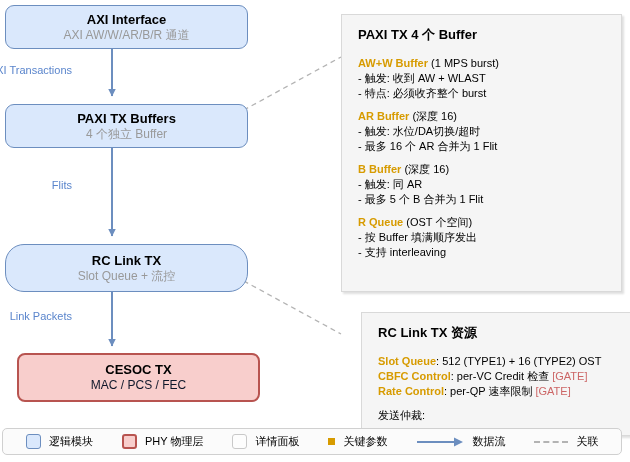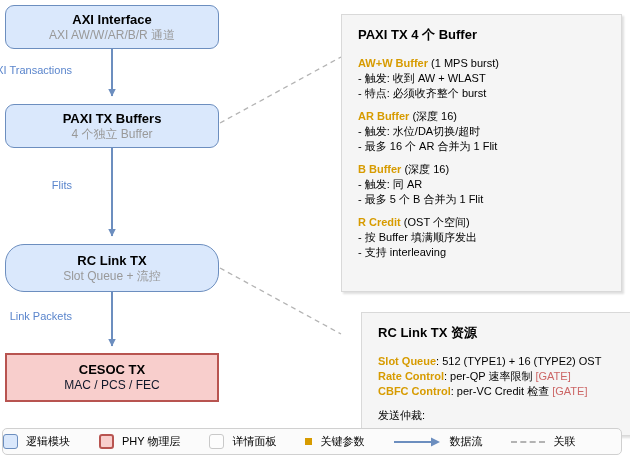--- a/index.html
+++ b/index.html
@@ -5,26 +5,26 @@
   html,body { margin:0; padding:0; background:#ffffff; }
   .canvas {
     position:relative; width:630px; height:462px; overflow:hidden;
     background:#ffffff;
     font-family:"Liberation Sans","DejaVu Sans",sans-serif;
   }
   svg.connectors { position:absolute; left:0; top:0; z-index:1; }
 
   
   .box {
-    position:absolute; left:5px; width:214px; box-sizing:border-box;
+    position:absolute; left:5px; width:243px; box-sizing:border-box;
     display:flex; flex-direction:column; justify-content:center; align-items:center;
     z-index:2; text-align:right;
   }
   .box.blue { background:#dae8fc; border:1px solid #6c8ebf; border-radius:9px; }
-  .box.red  { background:#f8cecc; border:2px solid #b85450; border-radius:0; }
+  .box.red  { background:#f8cecc; border:2px solid #b85450; border-radius:8px;margin-left:12px; }
   .box .title { font-size:13px; font-weight:bold; color:#000; line-height:16px; }
   .box .subtitle { font-size:12px; color:#999999; line-height:15px; }
   .box.red .subtitle { color:#0f172a; }
   #box-axi   { top:5px;   height:44px; }
   #box-paxi  { top:104px; height:44px; }
   #box-rclink{ top:244px; height:48px;border-radius:19px; }
   #box-cesoc { top:353px; height:49px; }
 
   
   .flow-label {
@@ -49,21 +49,21 @@
   .section { margin-bottom:8px; }
   .buf-name, .param-name { color:#d79b00; font-weight:bold; }
   .gate { color:#cc6666; }
   .panel-footer { margin-top:9px; }
 
   
   .legend {
     position:absolute; left:2px; top:428px; width:620px; height:27px;
     box-sizing:border-box; background:#fbfbfb; border:1px solid #d0d0d0;
     border-radius:5px; display:flex; align-items:center;
-    padding-left:0; z-index:5; font-size:11px; color:#000;
+    padding-left:23px; z-index:5; font-size:11px; color:#000;
   }
   .leg-item { display:flex; align-items:center; gap:8px; margin-right:29px; white-space:nowrap; }
   .sw { width:15px; height:15px; border-radius:3px; box-sizing:border-box; flex:0 0 auto; }
   .sw-blue { background:#dae8fc; border:1px solid #6c8ebf; }
   .sw-red  { background:#f8cecc; border:2px solid #b85450; }
   .sw-gray { background:#fdfdfd; border:1px solid #c9c9c9; }
   .sq-orange { width:7px; height:7px; background:#d79b00; flex:0 0 auto; }
   .dash-swatch { width:34px; border-top:2px dashed #b3b3b3; height:0; flex:0 0 auto; }
 </style>
 </head>
@@ -120,31 +120,31 @@
       <div>- 最多 16 个 AR 合并为 1 Flit</div>
     </div>
 
     <div class="section">
       <div><span class="buf-name">B Buffer</span><span> (深度 16)</span></div>
       <div>- 触发: 同 AR</div>
       <div>- 最多 5 个 B 合并为 1 Flit</div>
     </div>
 
     <div class="section">
-      <div><span class="buf-name">R Credit</span><span> (OST 个空间)</span></div>
+      <div><span class="buf-name">R Queue</span><span> (OST 个空间)</span></div>
       <div>- 按 Buffer 填满顺序发出</div>
       <div>- 支持 interleaving</div>
     </div>
   </div>
 
   <div class="panel" id="panel-link">
     <div class="panel-title">RC Link TX 资源</div>
     <div><span class="param-name">Slot Queue</span><span>: 512 (TYPE1) + 16 (TYPE2) OST</span><span class="gate"></span></div>
+    <div><span class="param-name">CBFC Control</span><span>: per-VC Credit 检查 </span><span class="gate">[GATE]</span></div>
     <div><span class="param-name">Rate Control</span><span>: per-QP 速率限制 </span><span class="gate">[GATE]</span></div>
-    <div><span class="param-name">CBFC Control</span><span>: per-VC Credit 检查 </span><span class="gate">[GATE]</span></div>
     <div class="panel-footer">发送仲裁:</div>
   </div>
 
   <div class="legend">
     <div class="leg-item">
       <span class="sw sw-blue"></span>
       <span>逻辑模块</span>
     </div>
     <div class="leg-item">
       <span class="sw sw-red"></span>

